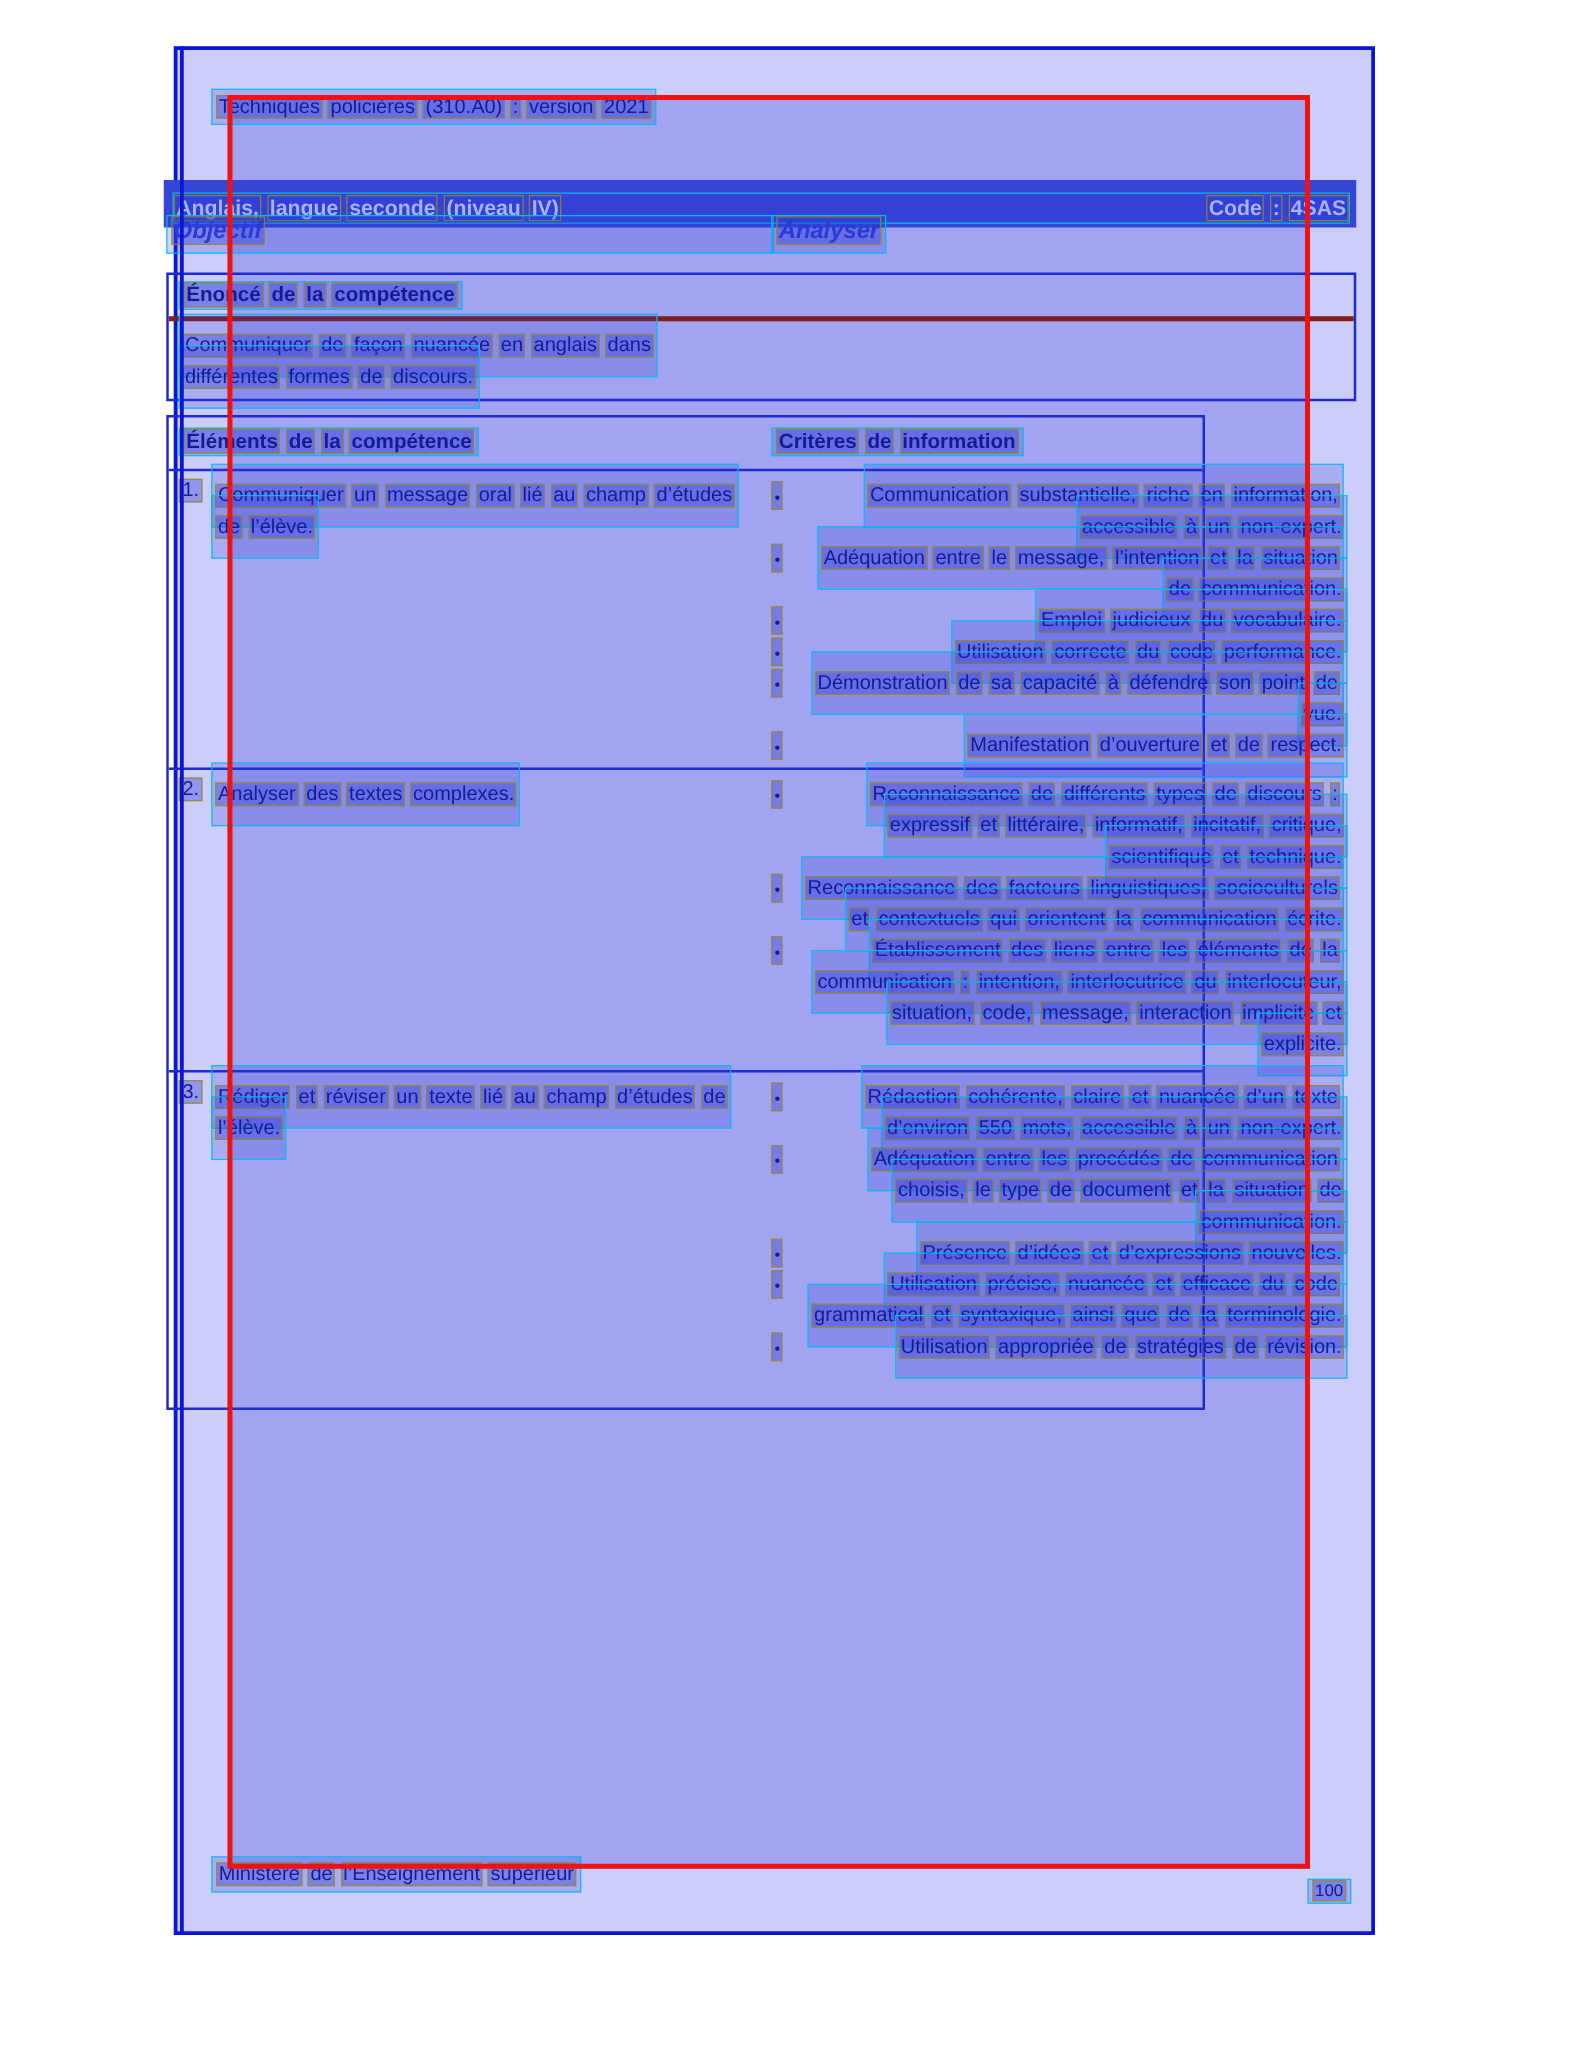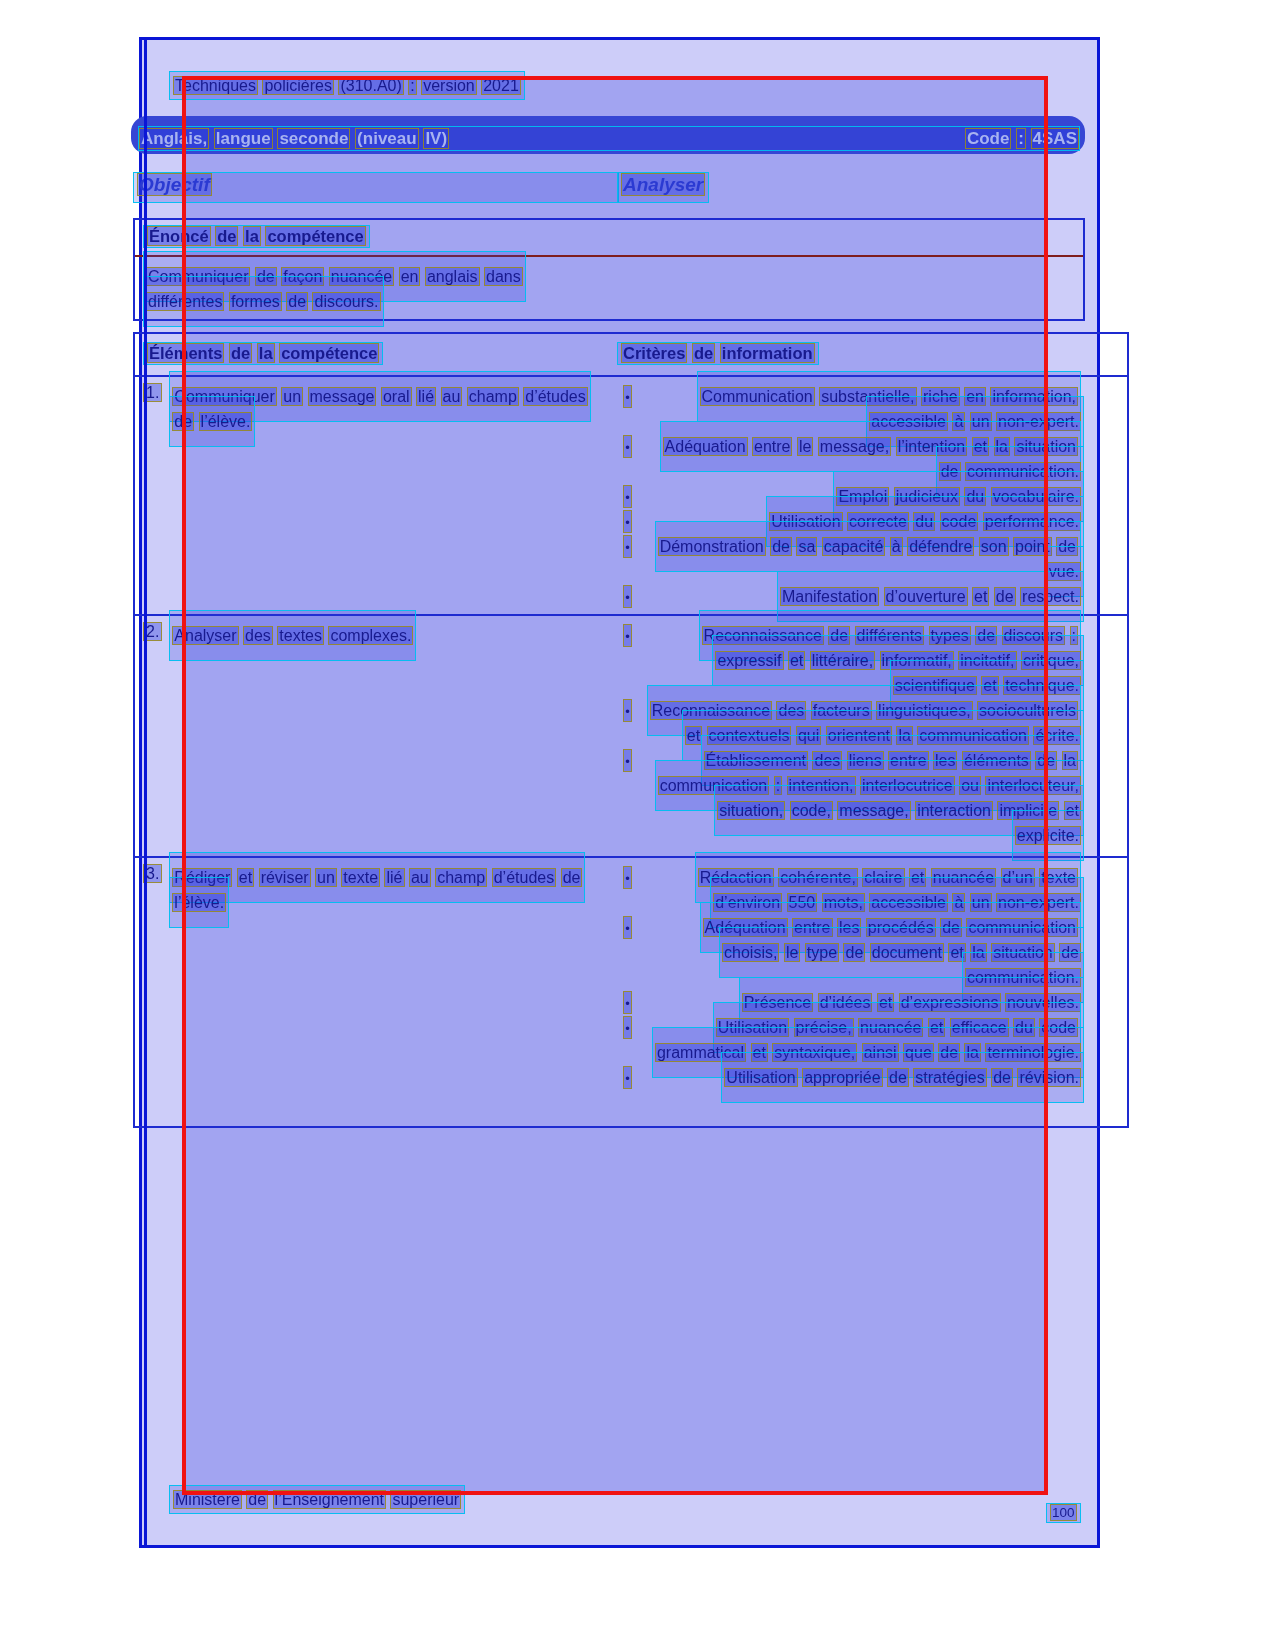--- a/index.html
+++ b/index.html
@@ -26,39 +26,39 @@
     background:rgba(45,60,220,.22);padding:16px 2px;
     -webkit-box-decoration-break:clone;box-decoration-break:clone;}
   .w{border:1px solid rgba(155,140,25,.85);background:rgba(45,60,220,.38);padding:0 1px;}
 
   
   .txt{z-index:3;font-size:16px;line-height:25px;padding-left:38px;}
   .header-note{left:131px;top:71px;}
   .footer-note{left:131px;top:1485px;}
   .page-num{left:1008px;top:1503px;font-size:13.5px;line-height:16px;}
 
-  .title-bar{left:131px;top:116px;width:954px;height:38px;background:#3646d4;z-index:2;border-radius:16px;}
+  .title-bar{left:131px;top:144px;width:954px;height:38px;background:#3646d4;z-index:2;}
   .bar-line{position:absolute;left:7px;right:5px;top:10px;height:25px;
     display:flex;justify-content:space-between;align-items:center;
     border:1px solid rgba(0,191,240,.95);background:rgba(45,60,220,.22);
     color:#a8b3f0;font-weight:bold;font-size:17px;}
 
   .col-head{z-index:3;font-size:19px;font-weight:bold;font-style:italic;color:#2b3ad2;}
   .objectif{left:133px;top:172px;width:486px;height:31px;}
   .standard{left:617px;top:172px;height:31px;}
 
   .frame{border:2px solid #1e2bd0;z-index:2;}
   .enonce-box{left:133px;top:218px;width:952px;height:103px;}
-  .enonce-head{height:37px;border-bottom:2px solid #7f1d1d;padding:5px 0 0 8px;
+  .enonce-head{height:37px;border-bottom:4px solid #7f1d1d;padding:5px 0 0 8px;
     font-weight:bold;font-size:16.5px;}
   .enonce-body{padding:7px 0 0 8px;}
   .para{line-height:25px;font-size:16px;}
   .enonce-body .para{width:426px;}
 
-  .main-table{left:133px;top:332px;width:996px;min-height:793px;}
+  .main-table{left:133px;top:332px;width:831px;min-height:793px;}
   .thead{display:flex;height:43px;border-bottom:2px solid #1e2bd0;
     padding:8px 0 0 8px;font-weight:bold;font-size:16.5px;}
   .th-left{width:474px;}
   .trow{display:flex;padding:7px 0 5px 8px;}
   .trow + .trow{border-top:2px solid #1e2bd0;}
   .row-1{min-height:231px;}
   .row-2{min-height:242px;}
   .row-3{min-height:270px;}
   .cell-el{width:474px;display:flex;align-items:flex-start;gap:7px;}
   .cell-el .para{width:442px;}

